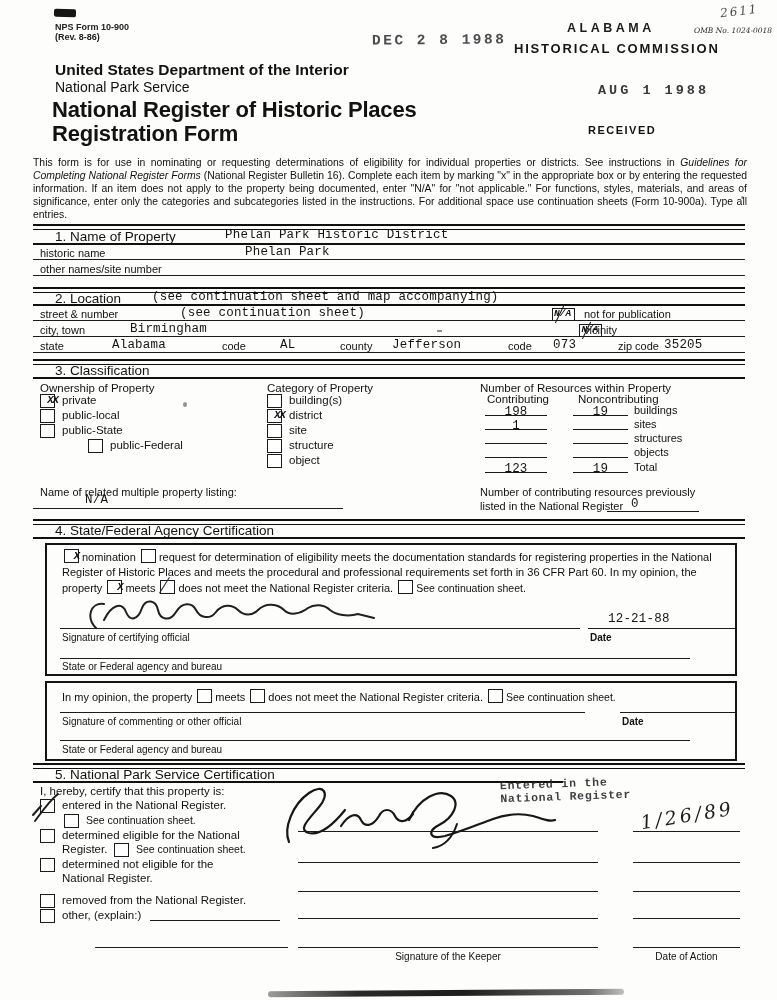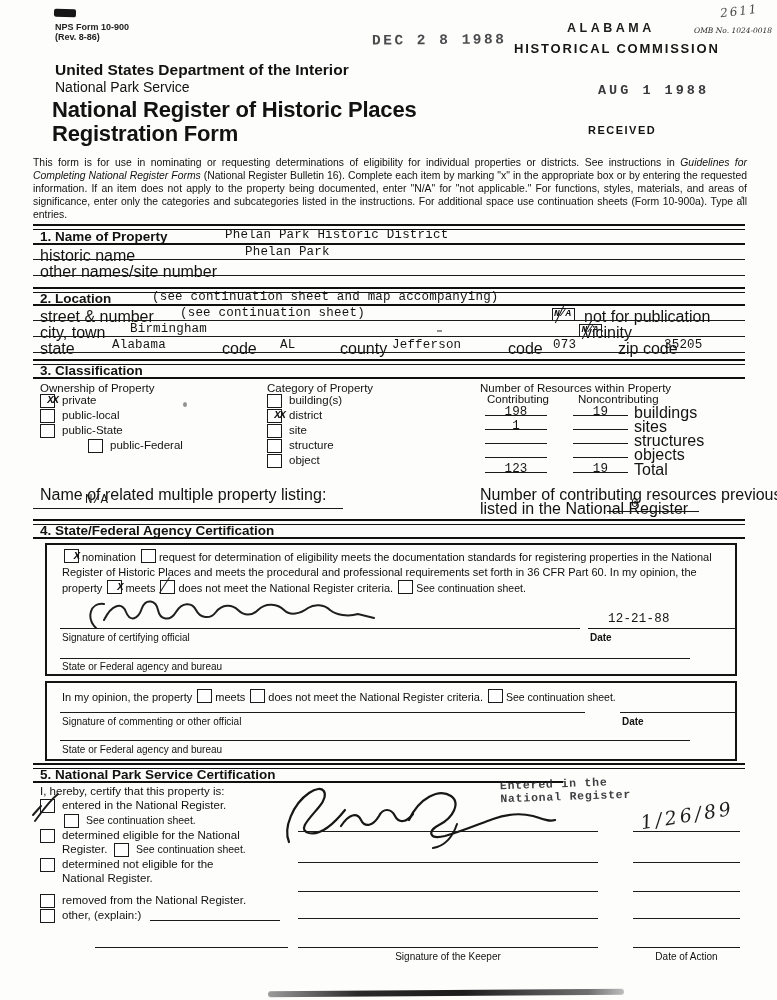--- a/index.html
+++ b/index.html
@@ -1,23 +1,23 @@
 <!DOCTYPE html>
 <html><head>
 <meta charset="utf-8">
 <style>
   html,body{margin:0;padding:0;background:#9a9a9a;}
   .page{position:relative;width:777px;height:1000px;background:#fdfdfc;overflow:hidden;
         font-family:"Liberation Sans",sans-serif;color:#121212;}
   .abs{position:absolute;}
   .b{font-weight:bold;}
-  .lbl{font-size:16px;white-space:nowrap;}
+  .lbl{font-size:11px;white-space:nowrap;}
   .sm{font-size:10px;white-space:nowrap;}
   .tiny{font-size:9px;line-height:10px;white-space:nowrap;font-weight:bold;color:#222;}
-  .sechead{font-size:13.5px;font-weight:bold;white-space:nowrap;}
+  .sechead{font-size:13.5px;font-weight:normal;white-space:nowrap;margin-left:15px;}
   .typed{font-family:"Liberation Mono","DejaVu Sans Mono",monospace;font-size:12.5px;
          letter-spacing:.2px;white-space:nowrap;color:#151515;}
   .rule{height:0;border-top:1.6px solid #1b1b1b;}
   .rule2{height:0;border-top:2.2px solid #101010;}
   .dbl{height:3px;border-top:2px solid #101010;border-bottom:1.2px solid #101010;}
   .frame{border:2px solid #141414;background:transparent;}
   .cb{position:relative;display:inline-block;width:13px;height:12px;border:1.7px solid #1a1a1a;
       background:#fff;vertical-align:-2px;}
   .cb .mk{position:absolute;left:-1px;top:-1px;width:25px;text-align:center;
           font-family:"Liberation Mono",monospace;font-weight:bold;font-size:10.5px;letter-spacing:-1px;color:#101010;}

